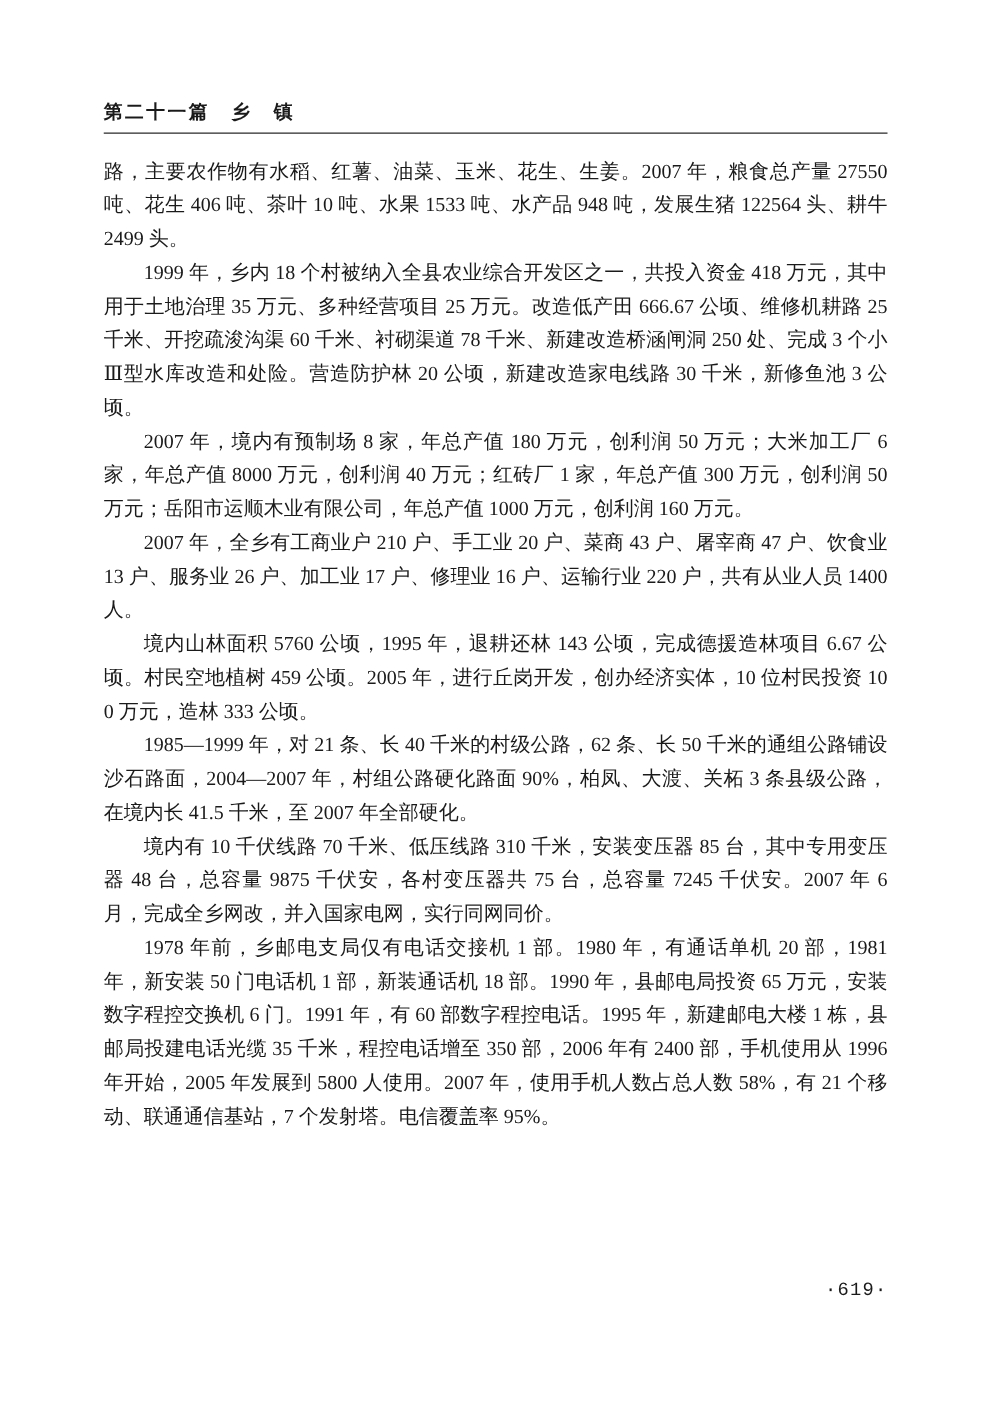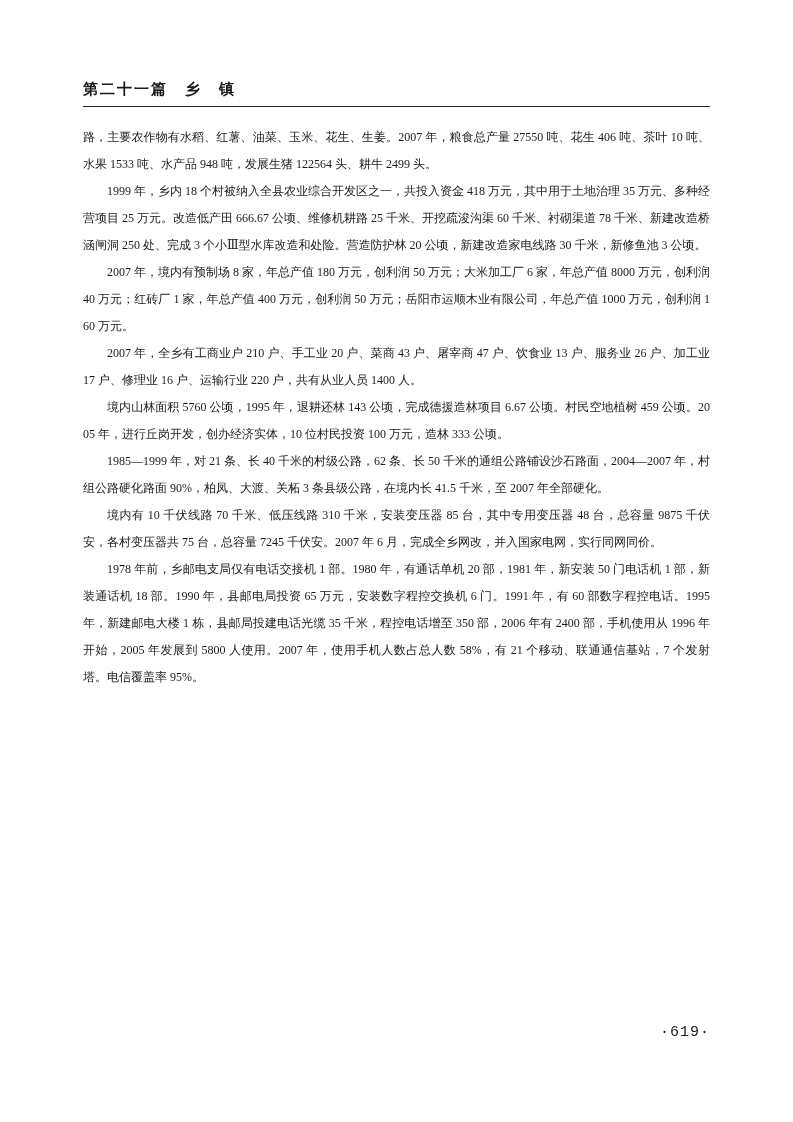--- a/index.html
+++ b/index.html
@@ -27,21 +27,21 @@
     font-weight: bold;
     letter-spacing: 2px;
     padding-bottom: 7px;
     border-bottom: 1.5px solid #2a2a2a;
   }
   .body-text {
     margin-top: 17px;
   }
   p.para {
     margin: 0;
-    font-size: 12px;
+    font-size: 16px;
     line-height: 27px;
     text-align: justify;
     text-indent: 2em;
     word-break: break-all;
   }
   p.para.no-indent {
     text-indent: 0;
   }
   .page-footer {
     position: absolute;
@@ -56,21 +56,21 @@
 <body>
 
 <div class="page-content">
   <div class="running-header">
     <span>第二十一篇　乡　镇</span>
   </div>
 
   <div class="body-text">
     <p class="para no-indent">路，主要农作物有水稻、红薯、油菜、玉米、花生、生姜。2007 年，粮食总产量 27550 吨、花生 406 吨、茶叶 10 吨、水果 1533 吨、水产品 948 吨，发展生猪 122564 头、耕牛 2499 头。</p>
     <p class="para">1999 年，乡内 18 个村被纳入全县农业综合开发区之一，共投入资金 418 万元，其中用于土地治理 35 万元、多种经营项目 25 万元。改造低产田 666.67 公顷、维修机耕路 25 千米、开挖疏浚沟渠 60 千米、衬砌渠道 78 千米、新建改造桥涵闸洞 250 处、完成 3 个小Ⅲ型水库改造和处险。营造防护林 20 公顷，新建改造家电线路 30 千米，新修鱼池 3 公顷。</p>
-    <p class="para">2007 年，境内有预制场 8 家，年总产值 180 万元，创利润 50 万元；大米加工厂 6 家，年总产值 8000 万元，创利润 40 万元；红砖厂 1 家，年总产值 400 万元，创利润 50 万元；岳阳市运顺木业有限公司，年总产值 1000 万元，创利润 160 万元。</p>
+    <p class="para">2007 年，境内有预制场 8 家，年总产值 180 万元，创利润 50 万元；大米加工厂 6 家，年总产值 8000 万元，创利润 40 万元；红砖厂 1 家，年总产值 300 万元，创利润 50 万元；岳阳市运顺木业有限公司，年总产值 1000 万元，创利润 160 万元。</p>
     <p class="para">2007 年，全乡有工商业户 210 户、手工业 20 户、菜商 43 户、屠宰商 47 户、饮食业 13 户、服务业 26 户、加工业 17 户、修理业 16 户、运输行业 220 户，共有从业人员 1400 人。</p>
     <p class="para">境内山林面积 5760 公顷，1995 年，退耕还林 143 公顷，完成德援造林项目 6.67 公顷。村民空地植树 459 公顷。2005 年，进行丘岗开发，创办经济实体，10 位村民投资 100 万元，造林 333 公顷。</p>
     <p class="para">1985—1999 年，对 21 条、长 40 千米的村级公路，62 条、长 50 千米的通组公路铺设沙石路面，2004—2007 年，村组公路硬化路面 90%，柏凤、大渡、关柘 3 条县级公路，在境内长 41.5 千米，至 2007 年全部硬化。</p>
     <p class="para">境内有 10 千伏线路 70 千米、低压线路 310 千米，安装变压器 85 台，其中专用变压器 48 台，总容量 9875 千伏安，各村变压器共 75 台，总容量 7245 千伏安。2007 年 6 月，完成全乡网改，并入国家电网，实行同网同价。</p>
     <p class="para">1978 年前，乡邮电支局仅有电话交接机 1 部。1980 年，有通话单机 20 部，1981 年，新安装 50 门电话机 1 部，新装通话机 18 部。1990 年，县邮电局投资 65 万元，安装数字程控交换机 6 门。1991 年，有 60 部数字程控电话。1995 年，新建邮电大楼 1 栋，县邮局投建电话光缆 35 千米，程控电话增至 350 部，2006 年有 2400 部，手机使用从 1996 年开始，2005 年发展到 5800 人使用。2007 年，使用手机人数占总人数 58%，有 21 个移动、联通通信基站，7 个发射塔。电信覆盖率 95%。</p>
   </div>
 </div>
 
 <div class="page-footer">·619·</div>
 

